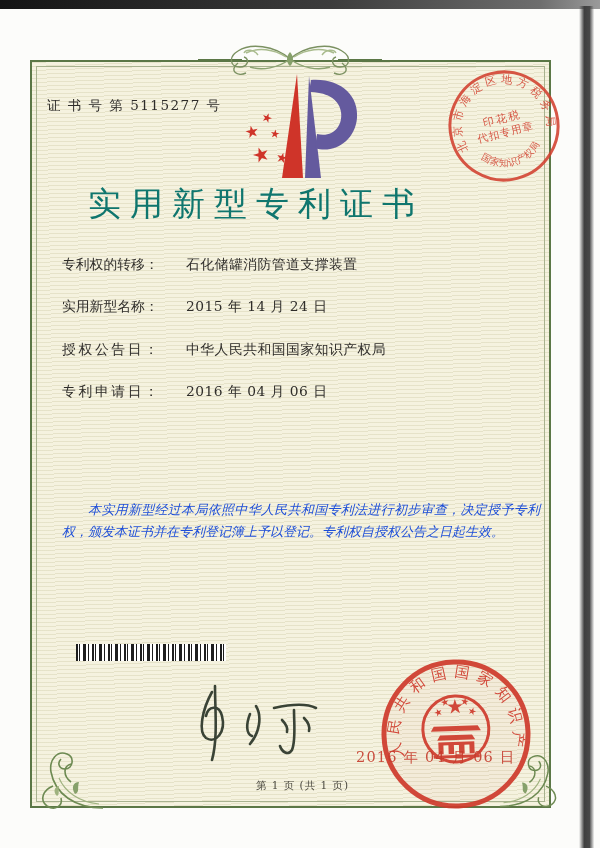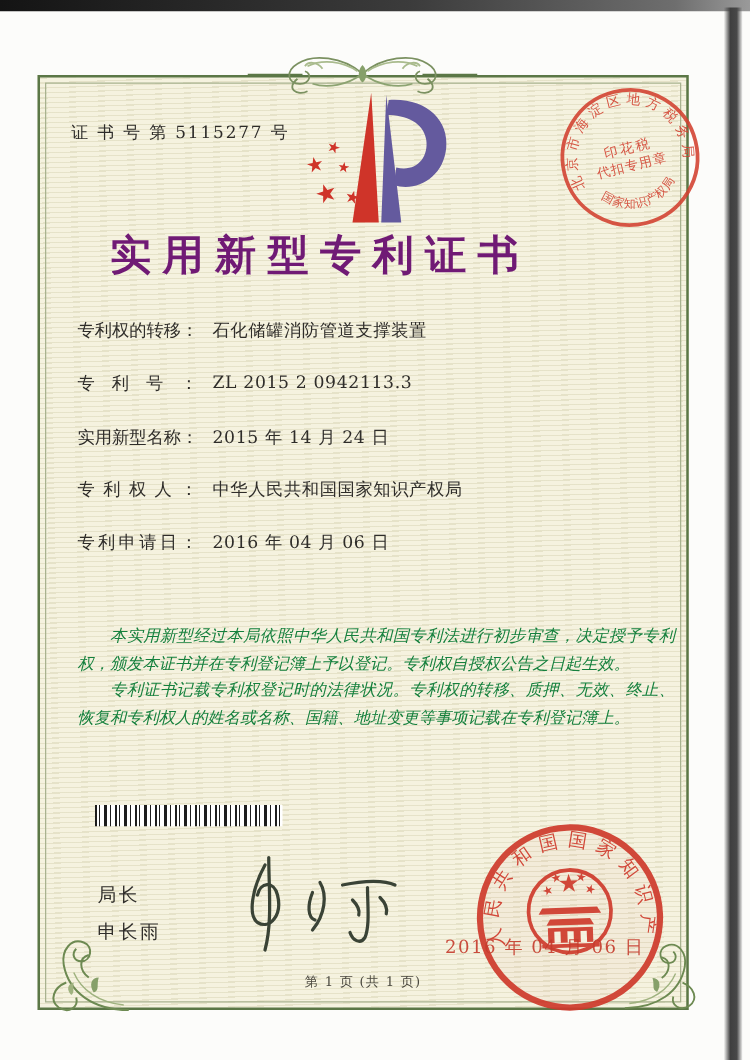--- a/index.html
+++ b/index.html
@@ -6,43 +6,43 @@
   .page{position:relative;width:600px;height:848px;background:#fcfcfa;overflow:hidden;
         font-family:"DejaVu Serif","Liberation Serif",serif;color:#2f2d2a;}
   .band-top{position:absolute;left:0;top:0;width:600px;height:9px;
         background:linear-gradient(90deg,#141414,#3c3c3c 55%,#6e6e6e 90%,#9a9a9a);}
   .band-right{position:absolute;left:579px;top:6px;width:15px;height:842px;
         background:linear-gradient(90deg,rgba(60,60,60,0),#3f3f3f 35%,#484848 70%,rgba(180,180,180,.15));}
   .frame{position:absolute;left:30px;top:60px;width:521px;height:748px;box-sizing:border-box;
         border:2.5px solid #5b7746;
         background:#f5f2df repeating-linear-gradient(178deg,rgba(175,170,120,.22) 0 1px,rgba(0,0,0,0) 1px 4px);}
   .frame-inner{position:absolute;inset:4px;border:1px solid #a8b28f;}
-  .certno{position:absolute;left:57px;top:97px;font-size:13.5px;letter-spacing:1.5px;color:#2e2c2a;}
+  .certno{position:absolute;left:47px;top:97px;font-size:13.5px;letter-spacing:1.5px;color:#2e2c2a;}
   .logo{position:absolute;left:237px;top:68px;}
   .stamp-tax{position:absolute;left:444px;top:66px;opacity:.88;}
   .title{position:absolute;left:0;top:182px;width:512px;text-align:center;
-        font-size:33px;letter-spacing:9px;color:#701a75;font-weight:700;}
+        font-size:33px;letter-spacing:9px;color:#0f766e;font-weight:400;}
   .fields{position:absolute;left:62px;top:256px;width:470px;font-size:13.8px;}
   .field-row{height:23px;margin-bottom:19.3px;white-space:nowrap;}
   .field-label{display:inline-block;width:96px;text-align:justify;text-align-last:justify;
         -moz-text-align-last:justify;vertical-align:top;}
-  .field-value{margin-left:12px;letter-spacing:.5px;}
+  .field-value{margin-left:28px;letter-spacing:.5px;}
   .bodytext{position:absolute;left:62px;top:499px;width:478px;font-size:13px;line-height:21.5px;
-        text-align:justify;font-style:italic;color:#15803d;}
+        text-align:justify;font-style:italic;color:#1d4ed8;}
   .bodytext p{margin:0;text-indent:2em;}
   .barcode{position:absolute;left:76px;top:644px;width:150px;height:17px;
         background:repeating-linear-gradient(90deg,#1d1d1d 0 2px,#fff 2px 3px,#1d1d1d 3px 4px,#fff 4px 7px,
         #1d1d1d 7px 10px,#fff 10px 12px,#1d1d1d 12px 13px,#fff 13px 16px);}
   .issuer{position:absolute;left:78px;top:702px;font-size:15px;line-height:29px;letter-spacing:2px;}
   .signature{position:absolute;left:182px;top:680px;}
   .seal{position:absolute;left:377px;top:655px;opacity:.92;}
   .seal-date{position:absolute;left:356px;top:748px;font-size:14.5px;letter-spacing:1.2px;
         color:#c53b2c;font-weight:500;opacity:.9;}
   .footer{position:absolute;left:30px;top:779px;width:521px;text-align:center;
-        font-size:10.5px;letter-spacing:1px;color:#4a483f;}
+        font-size:10.5px;letter-spacing:1px;color:#4a483f;padding-left:12px;}
   .orn-top{position:absolute;left:198px;top:37px;}
   .fl-bl{position:absolute;left:27px;top:736px;}
   .fl-br{position:absolute;left:498px;top:738px;transform:scaleX(-1);}
   svg{display:block;}
 </style>
 </head>
 <body>
 
 <svg width="0" height="0" style="position:absolute" aria-hidden="true">
   <defs>
@@ -127,44 +127,36 @@
     </g>
   </svg>
 
   <div class="title">实用新型专利证书</div>
 
   <div class="fields">
     <div class="field-row">
       <span class="field-label">专利权的转移：</span><span class="field-value">石化储罐消防管道支撑装置</span>
     </div>
     <div class="field-row">
-      <span class="field-label">专利号：</span><span class="field-value">ZL 2015 2 0942113.3</span>
-    </div>
-    <div class="field-row">
       <span class="field-label">实用新型名称：</span><span class="field-value">2015 年 14 月 24 日</span>
     </div>
     <div class="field-row">
-      <span class="field-label">专利权人：</span><span class="field-value">中华人民共和国国家知识产权局</span>
+      <span class="field-label">授权公告日：</span><span class="field-value">中华人民共和国国家知识产权局</span>
     </div>
     <div class="field-row">
       <span class="field-label">专利申请日：</span><span class="field-value">2016 年 04 月 06 日</span>
     </div>
   </div>
 
   <div class="bodytext">
     <p>本实用新型经过本局依照中华人民共和国专利法进行初步审查，决定授予专利权，颁发本证书并在专利登记簿上予以登记。专利权自授权公告之日起生效。</p>
-    <p>专利证书记载专利权登记时的法律状况。专利权的转移、质押、无效、终止、恢复和专利权人的姓名或名称、国籍、地址变更等事项记载在专利登记簿上。</p>
   </div>
 
   <div class="barcode"></div>
 
-  <div class="issuer">
-    <div>局长</div>
-    <div>申长雨</div>
-  </div>
 
   <svg class="signature" width="145" height="88" viewBox="0 0 145 88">
     <g fill="none" stroke="#3a4336" stroke-width="2.6" stroke-linecap="round">
       <path d="M30,12 C20,30 16,52 24,58 C34,64 44,52 40,36 C37,24 26,26 24,36"></path>
       <path d="M33,6 C33,30 36,58 30,80"></path>
       <path d="M68,34 C64,44 64,54 70,56"></path>
       <path d="M74,26 C80,36 78,52 68,64"></path>
       <path d="M92,28 C110,24 126,24 134,28"></path>
       <path d="M112,30 C112,44 114,60 110,70 C106,76 100,72 98,66"></path>
       <path d="M100,40 C104,44 106,48 105,52"></path>

